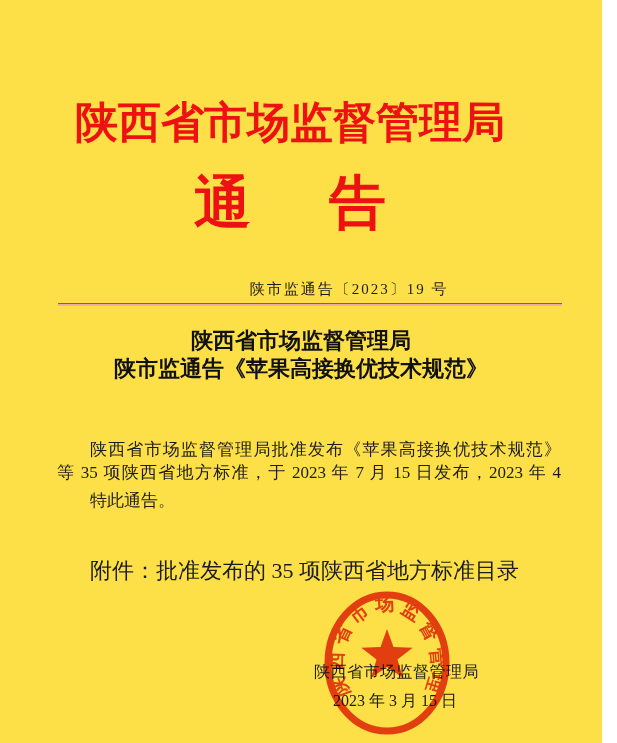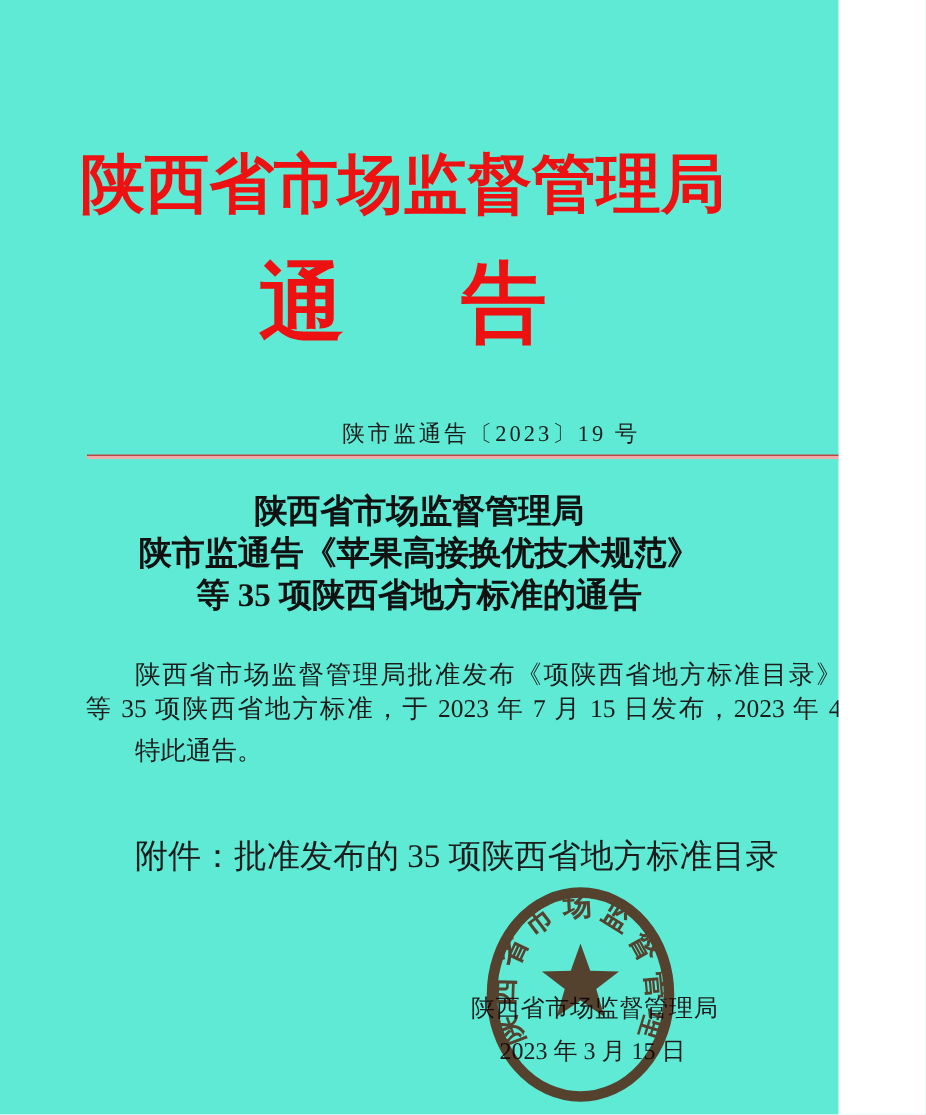--- a/index.html
+++ b/index.html
@@ -1,20 +1,20 @@
 <!DOCTYPE html>
 <html><head>
 <meta charset="utf-8">
 <style>
   html, body { margin: 0; padding: 0; background: #ffffff; }
   .page {
     position: relative;
-    width: 559px;
+    width: 602px;
     height: 743px;
-    background: #5eead4;
+    background: #fde047;
     overflow: hidden;
     font-family: "Liberation Serif", "DejaVu Serif", serif;
     color: #1c1c1c;
   }
   
   .agency-header {
     position: absolute;
     top: 94px; left: 0; right: 22px;
     text-align: center;
     font-size: 43px;
@@ -121,25 +121,24 @@
     <span>告</span>
   </div>
 
   <div class="doc-number">陕市监通告〔2023〕19 号</div>
 
   <div class="red-rule"></div>
 
   <div class="subject-title">
     <div>陕西省市场监督管理局</div>
     <div>陕市监通告《苹果高接换优技术规范》</div>
-    <div>等 35 项陕西省地方标准的通告</div>
   </div>
 
   <div class="body-text">
-    <div class="ln indent just">陕西省市场监督管理局批准发布《项陕西省地方标准目录》</div>
+    <div class="ln indent just">陕西省市场监督管理局批准发布《苹果高接换优技术规范》</div>
     <div class="ln just">等 35 项陕西省地方标准，于 2023 年 7 月 15 日发布，2023 年 4</div>
     <div class="ln indent sp-top">特此通告。</div>
   </div>
 
   <div class="attachment-line">附件：批准发布的 35 项陕西省地方标准目录</div>
 
   <div class="signature">陕西省市场监督管理局</div>
 
   <div class="sign-date">2023 年 3 月 15 日</div>
 

